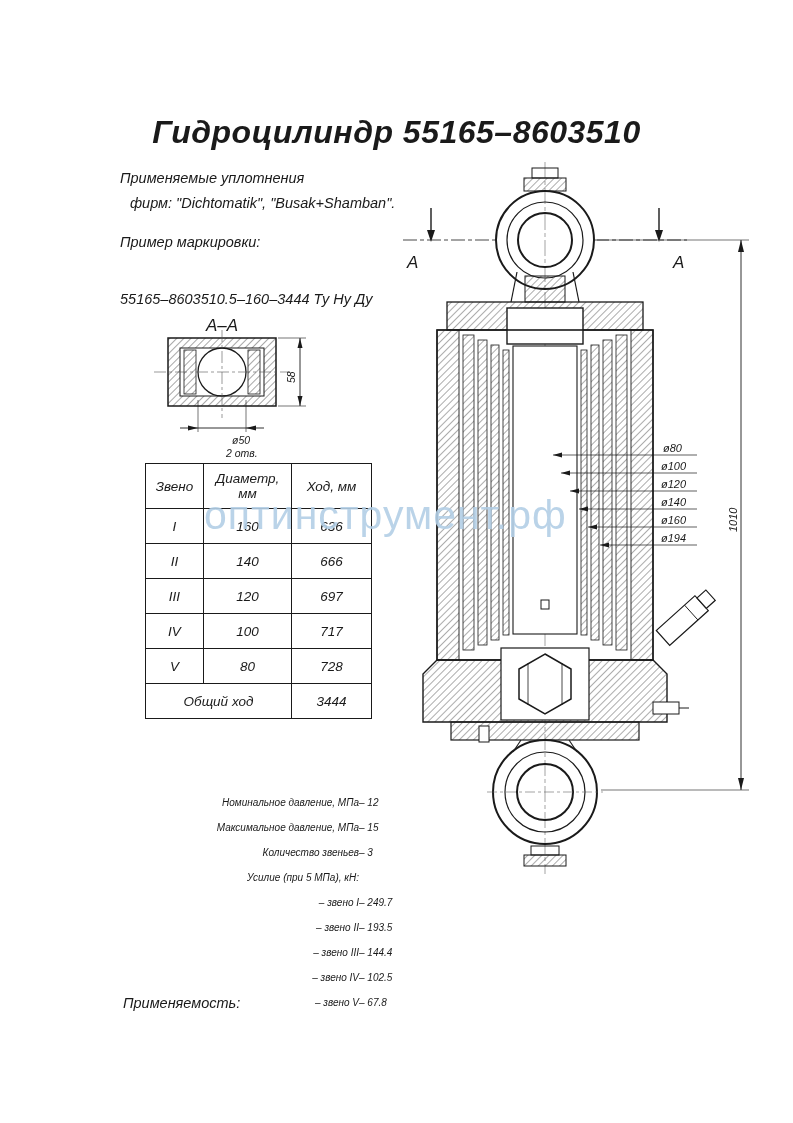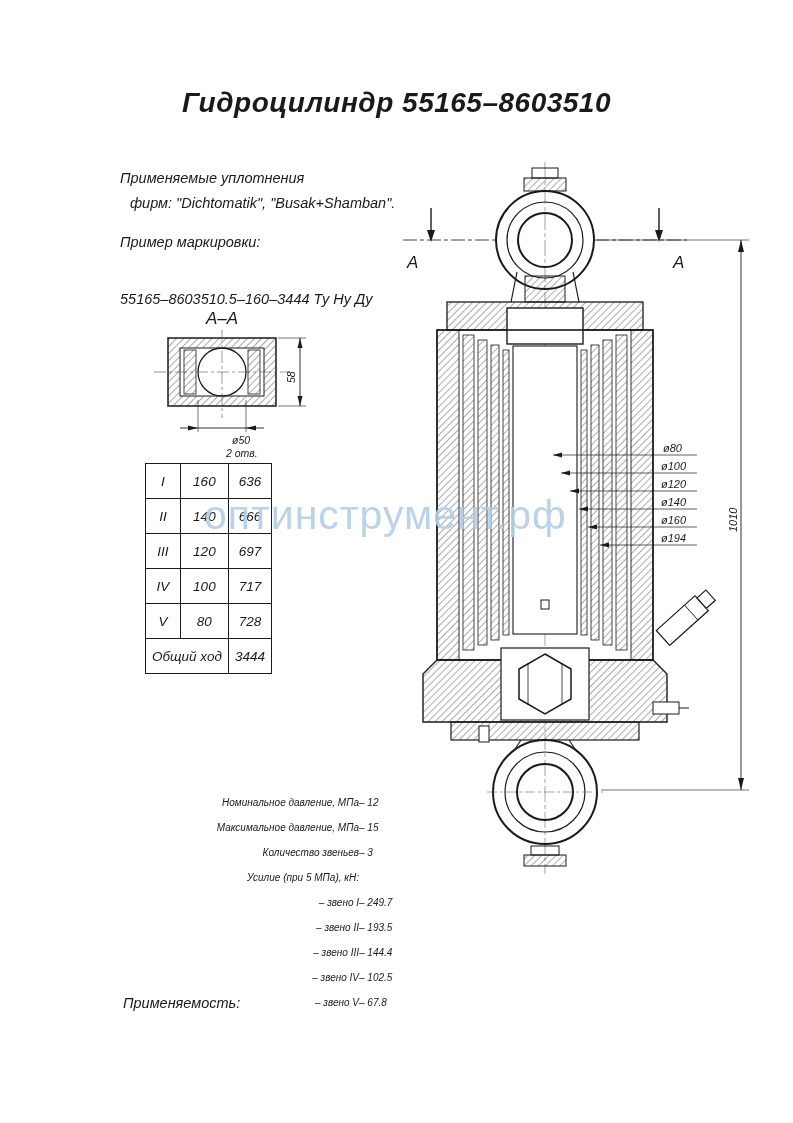--- a/index.html
+++ b/index.html
@@ -1,30 +1,30 @@
 <!DOCTYPE html>
 <html><head>
 <meta charset="utf-8">
 <style>
   * { margin:0; padding:0; box-sizing:border-box; }
   html,body { background:#fff; }
   body { font-family:"Liberation Sans", sans-serif; color:#1a1a1a; }
   .sheet { position:relative; width:793px; height:1123px; background:#fff; overflow:hidden; }
 
-  .title { position:absolute; top:87px; left:0; width:100%; text-align:center;
-           font-size:28px; font-style:italic; font-weight:600; letter-spacing:.5px; }
+  .title { position:absolute; top:114px; left:0; width:100%; text-align:center;
+           font-size:32px; font-style:italic; font-weight:600; letter-spacing:.5px; }
 
   .note { position:absolute; font-style:italic; font-size:14.5px; white-space:nowrap; }
   .n-seals1 { left:120px; top:170px; }
   .n-seals2 { left:130px; top:195px; }
   .n-mark-label { left:120px; top:234px; }
   .n-mark-value { left:120px; top:258px;margin-top:33px; }
   .n-apply { left:123px; top:995px; }
 
-  .aa-label { position:absolute; left:206px; top:309px; font-style:italic; font-size:17px; }
+  .aa-label { position:absolute; left:206px; top:316px; font-style:italic; font-size:17px; }
 
   .section-svg { position:absolute; left:146px; top:326px; }
   .main-svg { position:absolute; left:395px; top:160px; }
 
   svg text { font-family:"Liberation Sans", sans-serif; font-style:italic; fill:#1a1a1a; }
 
   .dim-table { position:absolute; left:145px; top:463px; border-collapse:collapse;
                font-style:italic; font-size:13.5px; text-align:center; }
   .dim-table th, .dim-table td { border:1.3px solid #1a1a1a; font-weight:normal; padding:0 6px; }
   .dim-table th { height:45px; }
@@ -85,20 +85,25 @@
       <line x1="34" y1="102" x2="118" y2="102" stroke-width="0.9"></line>
       <polygon points="42,99.5 42,104.5 52,102" fill="#1a1a1a" stroke="none"></polygon>
       <polygon points="110,99.5 110,104.5 100,102" fill="#1a1a1a" stroke="none"></polygon>
     </g>
     <text x="86" y="118" font-size="10.5">ø50</text>
     <text x="80" y="131" font-size="10.5">2 отв.</text>
   </svg>
 
   <table class="dim-table">
     <tbody>
+        <tr>
+      <th class="col-zveno"><span>Звено</span></th>
+      <th class="col-dia"><span>Диаметр,</span><br><span>мм</span></th>
+      <th class="col-hod"><span>Ход, мм</span></th>
+    </tr>
     <tr>
       <td>I</td>
       <td>160</td>
       <td>636</td>
     </tr>
     <tr>
       <td>II</td>
       <td>140</td>
       <td>666</td>
     </tr>

